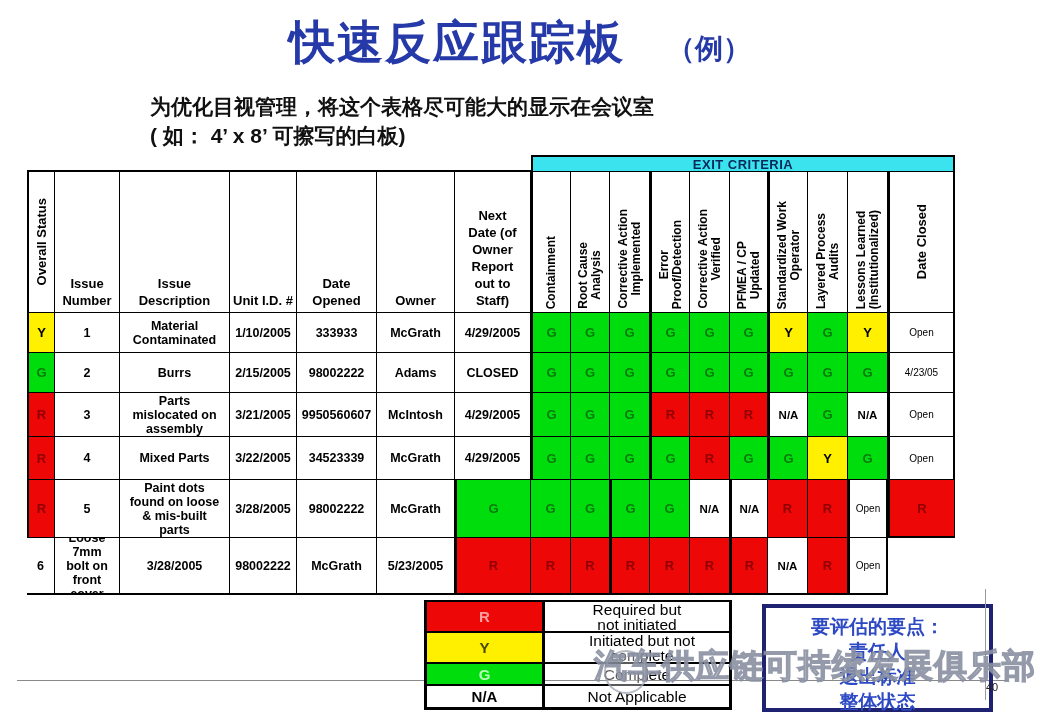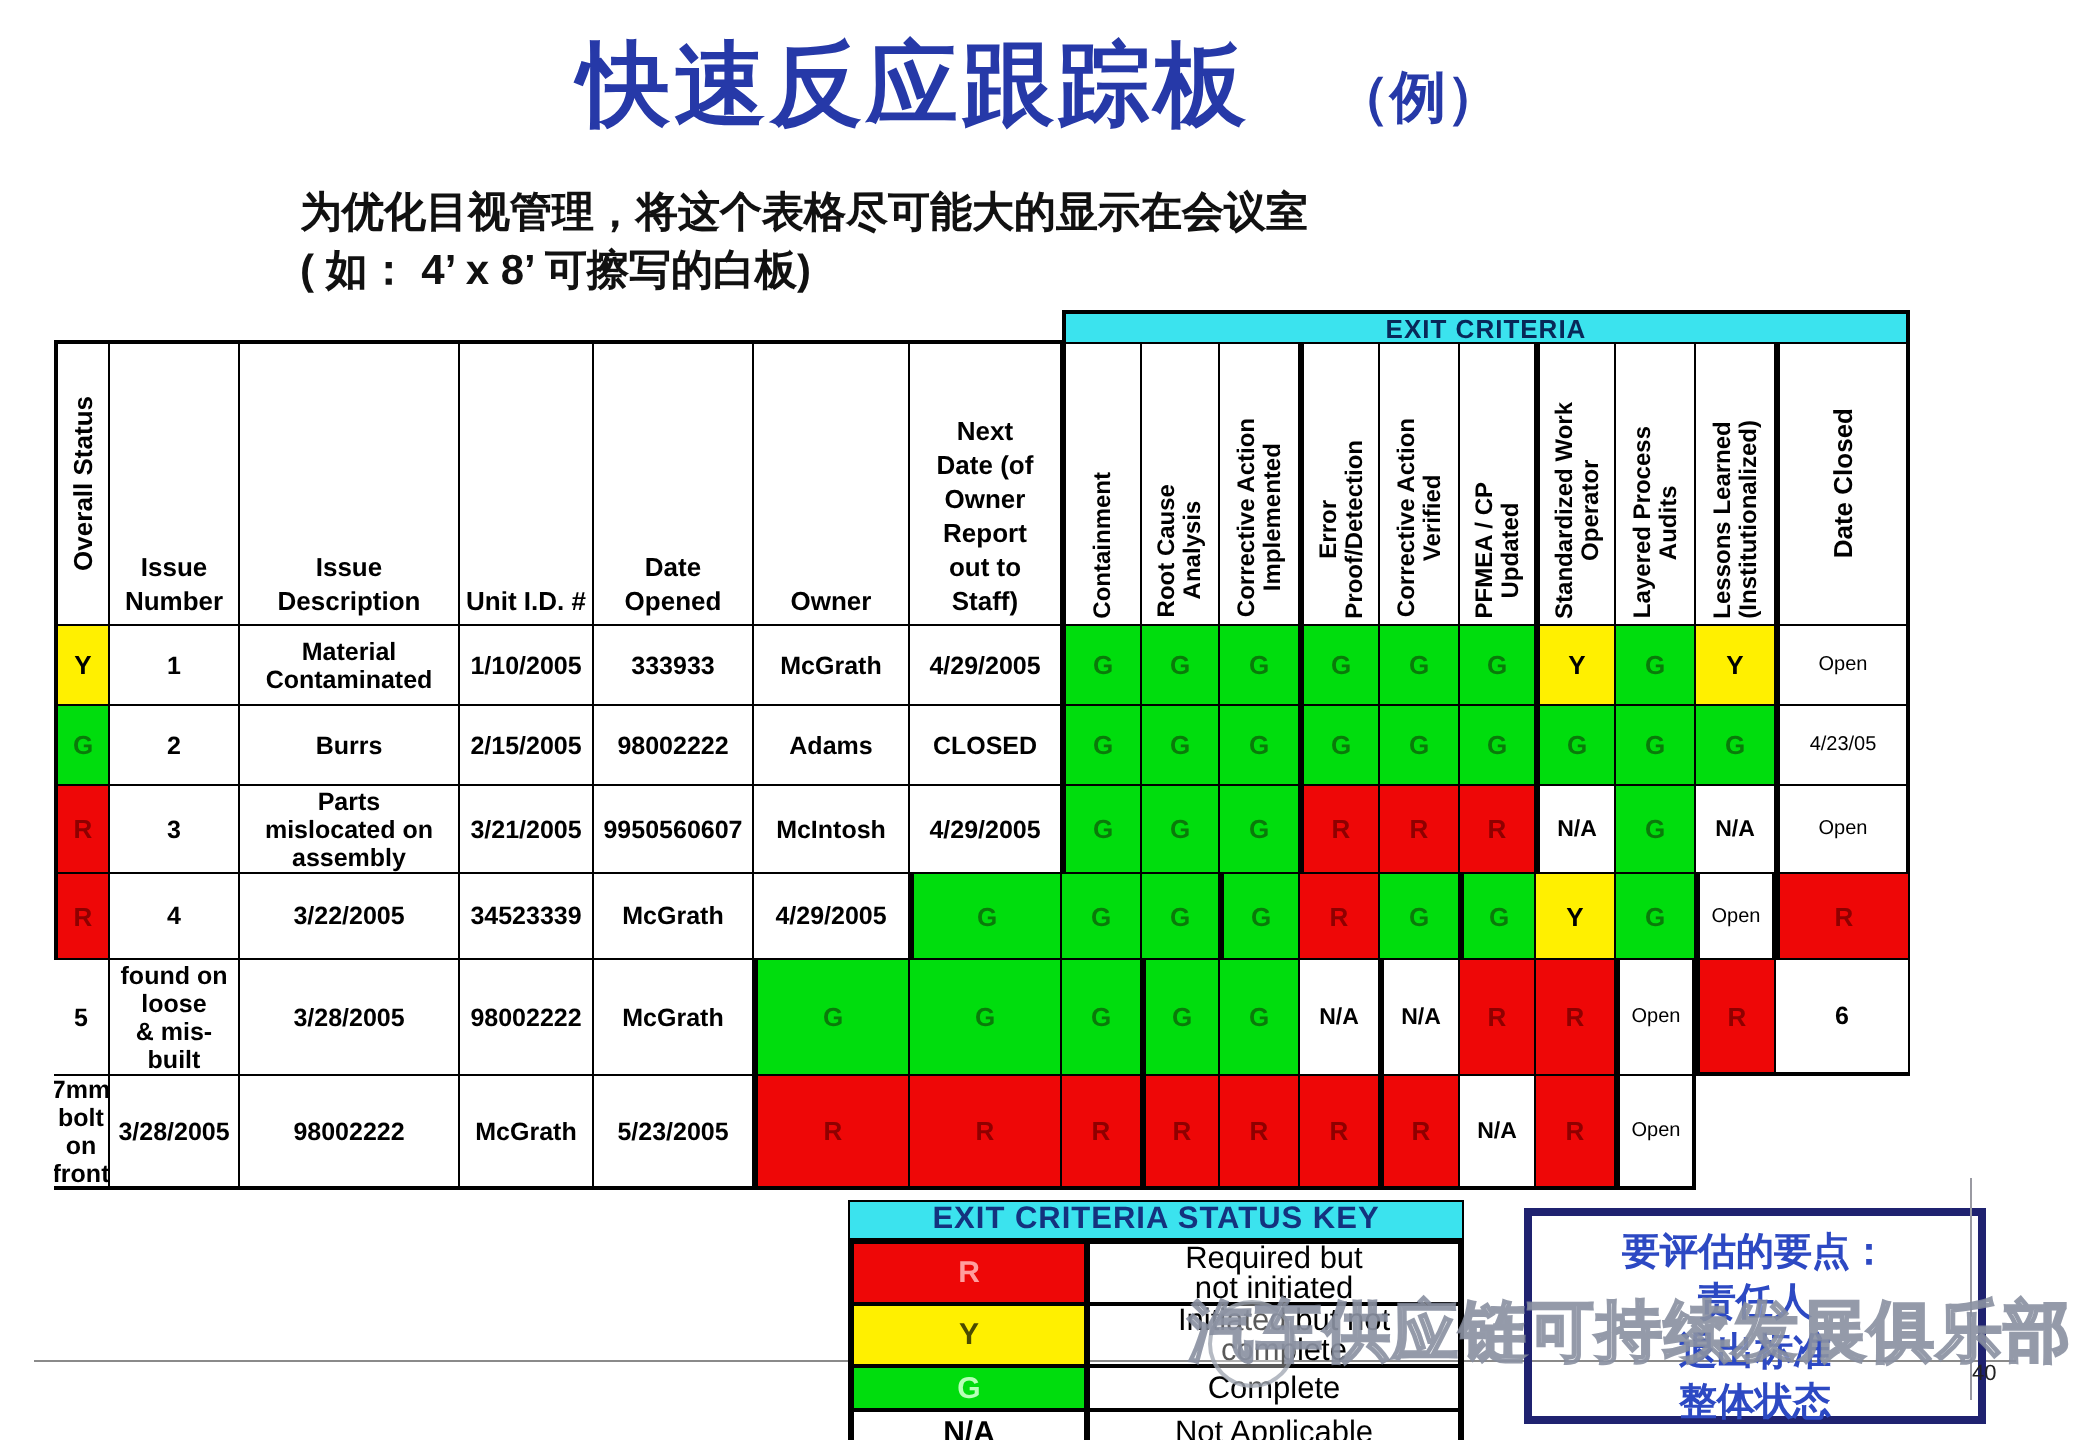--- a/index.html
+++ b/index.html
@@ -236,20 +236,21 @@
       <div class="cell scell" style="background: rgb(255, 255, 255);">
         <span style="color: rgb(0, 0, 0); font-size: 11.5px;">N/A</span>
       </div>
       <div class="cell dc-val thickL thickR">
         <span>Open</span>
       </div>
       <div class="cell scell thickL" style="background: rgb(238, 7, 7);">
         <span style="color: rgb(142, 0, 0);">R</span>
       </div>
       <div class="cell dcell"><span>4</span></div>
+      <div class="cell dcell"><span>Mixed Parts</span></div>
       <div class="cell dcell"><span>3/22/2005</span></div>
       <div class="cell dcell"><span>34523339</span></div>
       <div class="cell dcell"><span>McGrath</span></div>
       <div class="cell dcell"><span>4/29/2005</span></div>
       <div class="cell scell thickL" style="background: rgb(0, 221, 13);">
         <span style="color: rgb(10, 122, 10);">G</span>
       </div>
       <div class="cell scell" style="background: rgb(0, 221, 13);">
         <span style="color: rgb(10, 122, 10);">G</span>
       </div>
@@ -355,21 +356,20 @@
       </div>
       <div class="cell scell thickB" style="background: rgb(238, 7, 7);">
         <span style="color: rgb(142, 0, 0);">R</span>
       </div>
       <div class="cell dc-val thickL thickR thickB">
         <span>Open</span>
       </div>
     </div>
 
   <div class="key">
-    <div class="key-title">EXIT CRITERIA STATUS KEY</div>
     <div class="key-body" id="keybody">
         <div class="key-row">
           <div class="key-code" style="height: 31px; background: rgb(238, 7, 7); color: rgb(255, 158, 158);">R</div>
           <div class="key-desc" style="height: 31px;">Required but
 not initiated</div>
         </div>
         <div class="key-row">
           <div class="key-code" style="height: 31px; background: rgb(255, 240, 0); color: rgb(74, 74, 0);">Y</div>
           <div class="key-desc" style="height: 31px; padding-left: 10px;">Initiated but not
 complete</div>

